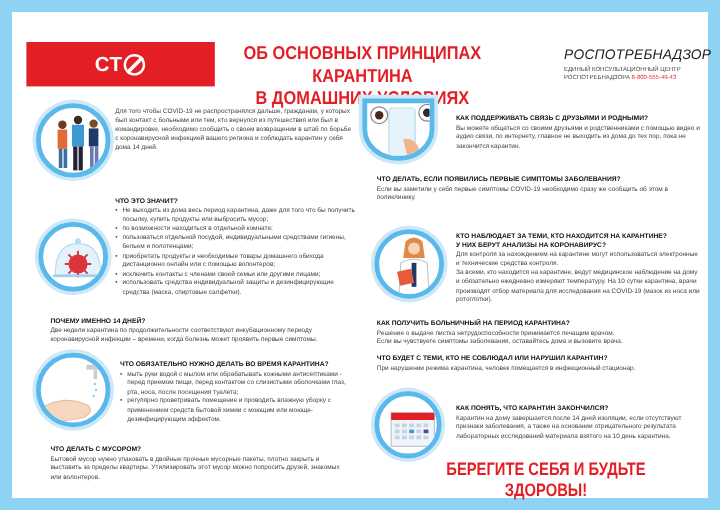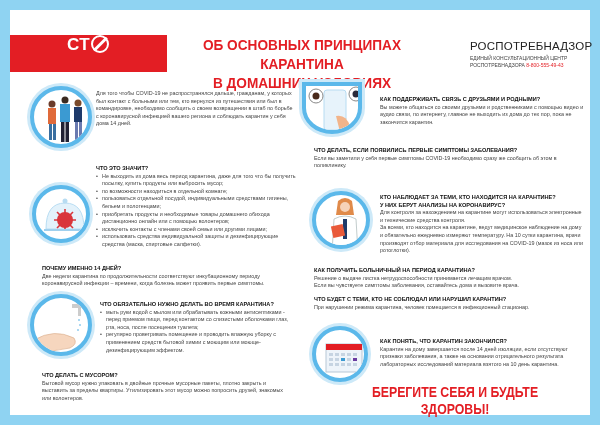--- a/index.html
+++ b/index.html
@@ -1,29 +1,29 @@
 <!DOCTYPE html>
 <html><head>
 <meta charset="utf-8">
 <style>
   html, body { margin:0; padding:0; }
   body { width:600px; height:425px; background:#8fd3f2; position:relative; overflow:hidden;
          font-family:"Liberation Sans", sans-serif; color:#333; }
   .sheet { position:absolute; left:10px; top:10px; width:580px; height:405px; background:#fff; }
   .abs { position:absolute; }
-  .stop-banner { left:0; top:25px; width:157px; height:37px; background:#e31e24; color:#fff;
-                 font-weight:bold; font-size:17px; display:flex; align-items:flex-start; justify-content:center;
+  .stop-banner { left:12px; top:25px; width:157px; height:37px; background:#e31e24; color:#fff;
+                 font-weight:bold; font-size:17px; display:flex; align-items:center; justify-content:center;
                  letter-spacing:0.5px; font-family:"Liberation Sans", sans-serif; }
   .stop-banner .o { display:inline-block; width:14px; height:14px; border:2.5px solid #fff; border-radius:50%;
                     position:relative; margin:0 1px; vertical-align:middle; }
   .stop-banner .o:after { content:""; position:absolute; left:6px; top:-2px; width:2.5px; height:18px; background:#fff; transform:rotate(45deg); }
   .main-title { left:172px; top:25px; width:240px; text-align:center; color:#e31e24; font-weight:bold;
                 font-size:15.5px; line-height:19px; font-family:"Liberation Sans", sans-serif; transform:scaleX(0.88); transform-origin:center top; }
   .org { left:460px; top:30px; width:120px; }
-  .org-name { font-size:11.5px; color:#222; letter-spacing:0.2px; }
+  .org-name { font-size:11.5px; color:#222; letter-spacing:0.2px;font-style:italic; }
   .org-sub { font-size:5px; color:#444; line-height:6.5px; margin-top:3px; }
   .org-sub .phone { color:#e31e24; }
   .txt { font-size:5.4px; line-height:7.6px; color:#444; }
   .h { font-size:5.6px; font-weight:bold; color:#111; line-height:7.6px; }
   ul.b { margin:0; padding:0 0 0 6px; list-style:none; }
   ul.b li { position:relative; font-size:5.4px; line-height:7.6px; color:#444; }
   ul.b li:before { content:"•"; position:absolute; left:-6px; color:#444; }
   .circle { position:absolute; border-radius:50%; border:4px solid #5bb8ea; background:#fff; box-sizing:border-box;
             box-shadow:0 0 0 3px #cde9f8; overflow:hidden; }
   .final { left:320px; top:373px; width:250px; text-align:center; color:#e31e24; font-weight:bold; font-size:15px;

